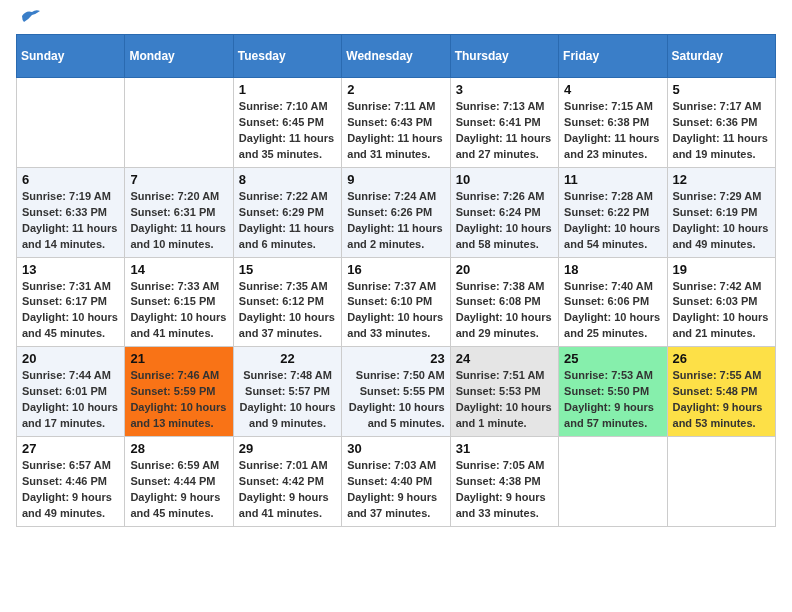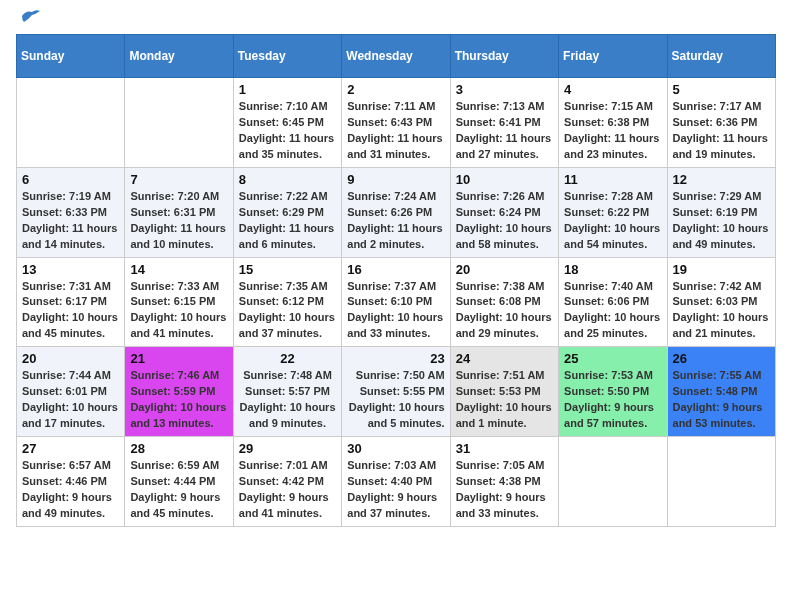--- a/index.html
+++ b/index.html
@@ -239,21 +239,21 @@
 Daylight: 10 hours and 21 minutes.</div>
         </td>
       </tr>
       <tr>
         <td style="background: rgb(240, 244, 250);">
           <span class="day-number">20</span>
           <div class="day-info">Sunrise: 7:44 AM
 Sunset: 6:01 PM
 Daylight: 10 hours and 17 minutes.</div>
         </td>
-        <td style="background: #d946ef;">
+        <td style="background: #f97316;">
           <span class="day-number">21</span>
           <div class="day-info">Sunrise: 7:46 AM
 Sunset: 5:59 PM
 Daylight: 10 hours and 13 minutes.</div>
         </td>
         <td style="background: rgb(240, 244, 250); text-align: center;">
           <span class="day-number">22</span>
           <div class="day-info">Sunrise: 7:48 AM
 Sunset: 5:57 PM
 Daylight: 10 hours and 9 minutes.</div>
@@ -269,21 +269,21 @@
           <div class="day-info">Sunrise: 7:51 AM
 Sunset: 5:53 PM
 Daylight: 10 hours and 1 minute.</div>
         </td>
         <td style="background: #86efac;">
           <span class="day-number">25</span>
           <div class="day-info">Sunrise: 7:53 AM
 Sunset: 5:50 PM
 Daylight: 9 hours and 57 minutes.</div>
         </td>
-        <td style="background: #3b82f6;">
+        <td style="background: #fde047;">
           <span class="day-number">26</span>
           <div class="day-info">Sunrise: 7:55 AM
 Sunset: 5:48 PM
 Daylight: 9 hours and 53 minutes.</div>
         </td>
       </tr>
       <tr>
         <td>
           <span class="day-number">27</span>
           <div class="day-info">Sunrise: 6:57 AM

